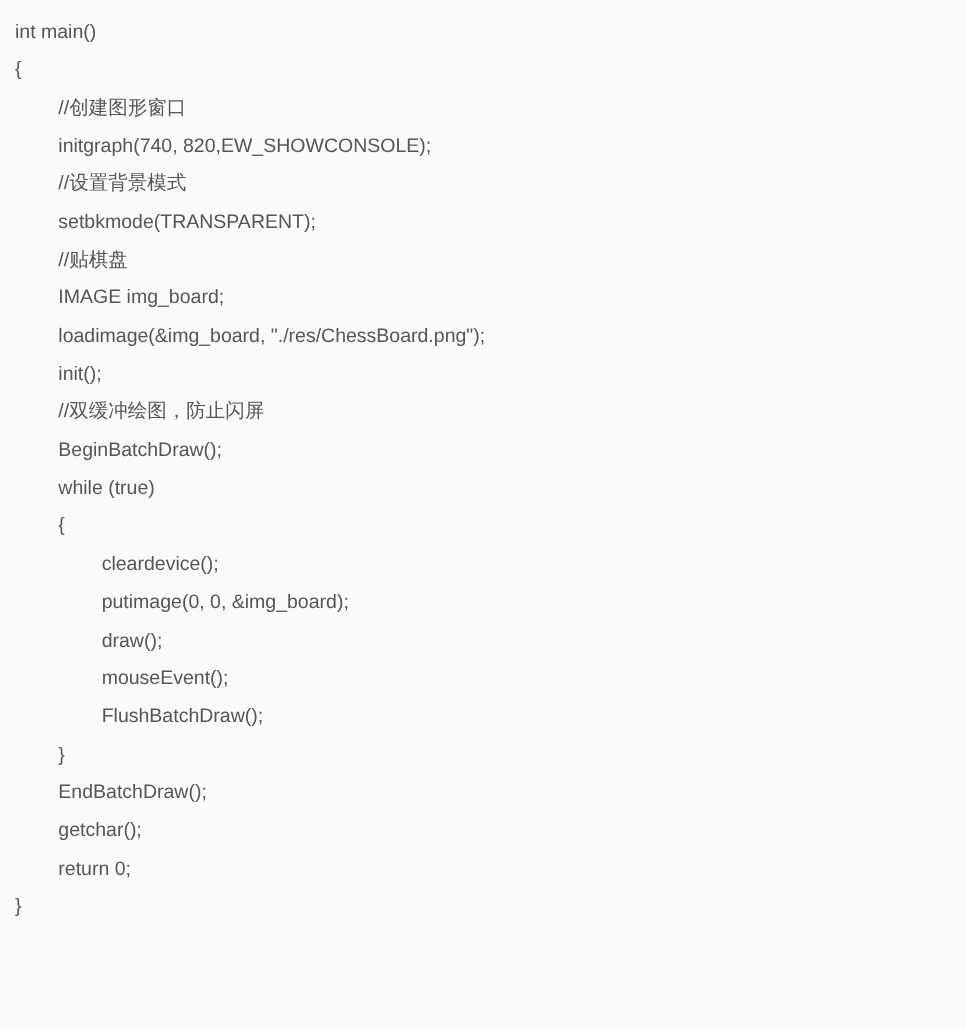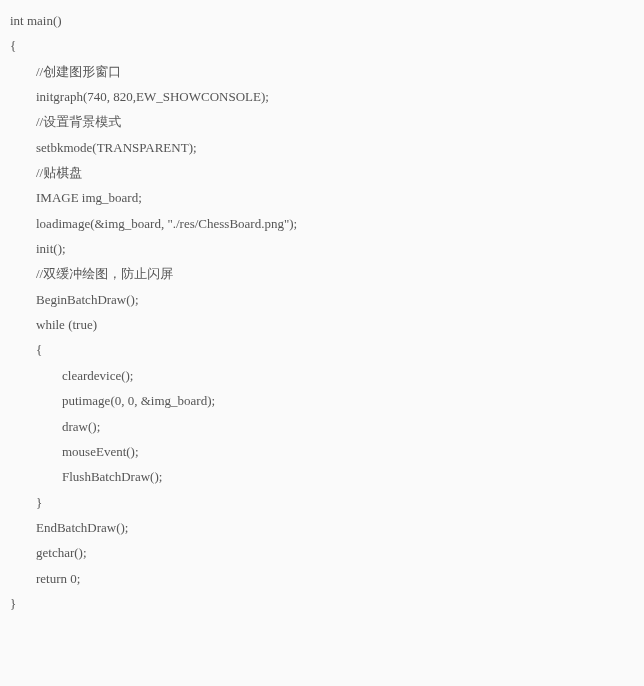--- a/index.html
+++ b/index.html
@@ -11,21 +11,21 @@
       background: #fafafa;
       font-family: 'Courier New', Consolas, Monaco, monospace;
       font-size: 13px;
       line-height: 1.95;
       color: #555;
       padding: 8px 10px;
       width: 644px;
     }
     pre {
       white-space: pre;
-      font-family: Liberation Serif, serif;
+      font-family: Liberation Sans, sans-serif;
     }
     .line {
       display: block;
     }
   </style>
 </head>
 <body>
 
 <pre><span class="line">int main()</span><span class="line">{</span><span class="line">        //创建图形窗口</span><span class="line">        initgraph(740, 820,EW_SHOWCONSOLE);</span><span class="line">        //设置背景模式</span><span class="line">        setbkmode(TRANSPARENT);</span><span class="line">        //贴棋盘</span><span class="line">        IMAGE img_board;</span><span class="line">        loadimage(&amp;img_board, "./res/ChessBoard.png");</span><span class="line"></span><span class="line"></span><span class="line">        init();</span><span class="line">        //双缓冲绘图，防止闪屏</span><span class="line">        BeginBatchDraw();</span><span class="line">        while (true)</span><span class="line">        {</span><span class="line">                cleardevice();</span><span class="line">                putimage(0, 0, &amp;img_board);</span><span class="line">                draw();</span><span class="line">                mouseEvent();</span><span class="line"></span><span class="line">                FlushBatchDraw();</span><span class="line">        }</span><span class="line">        EndBatchDraw();</span><span class="line"></span><span class="line"></span><span class="line">        getchar();</span><span class="line">        return 0;</span><span class="line">}</span></pre>
 

